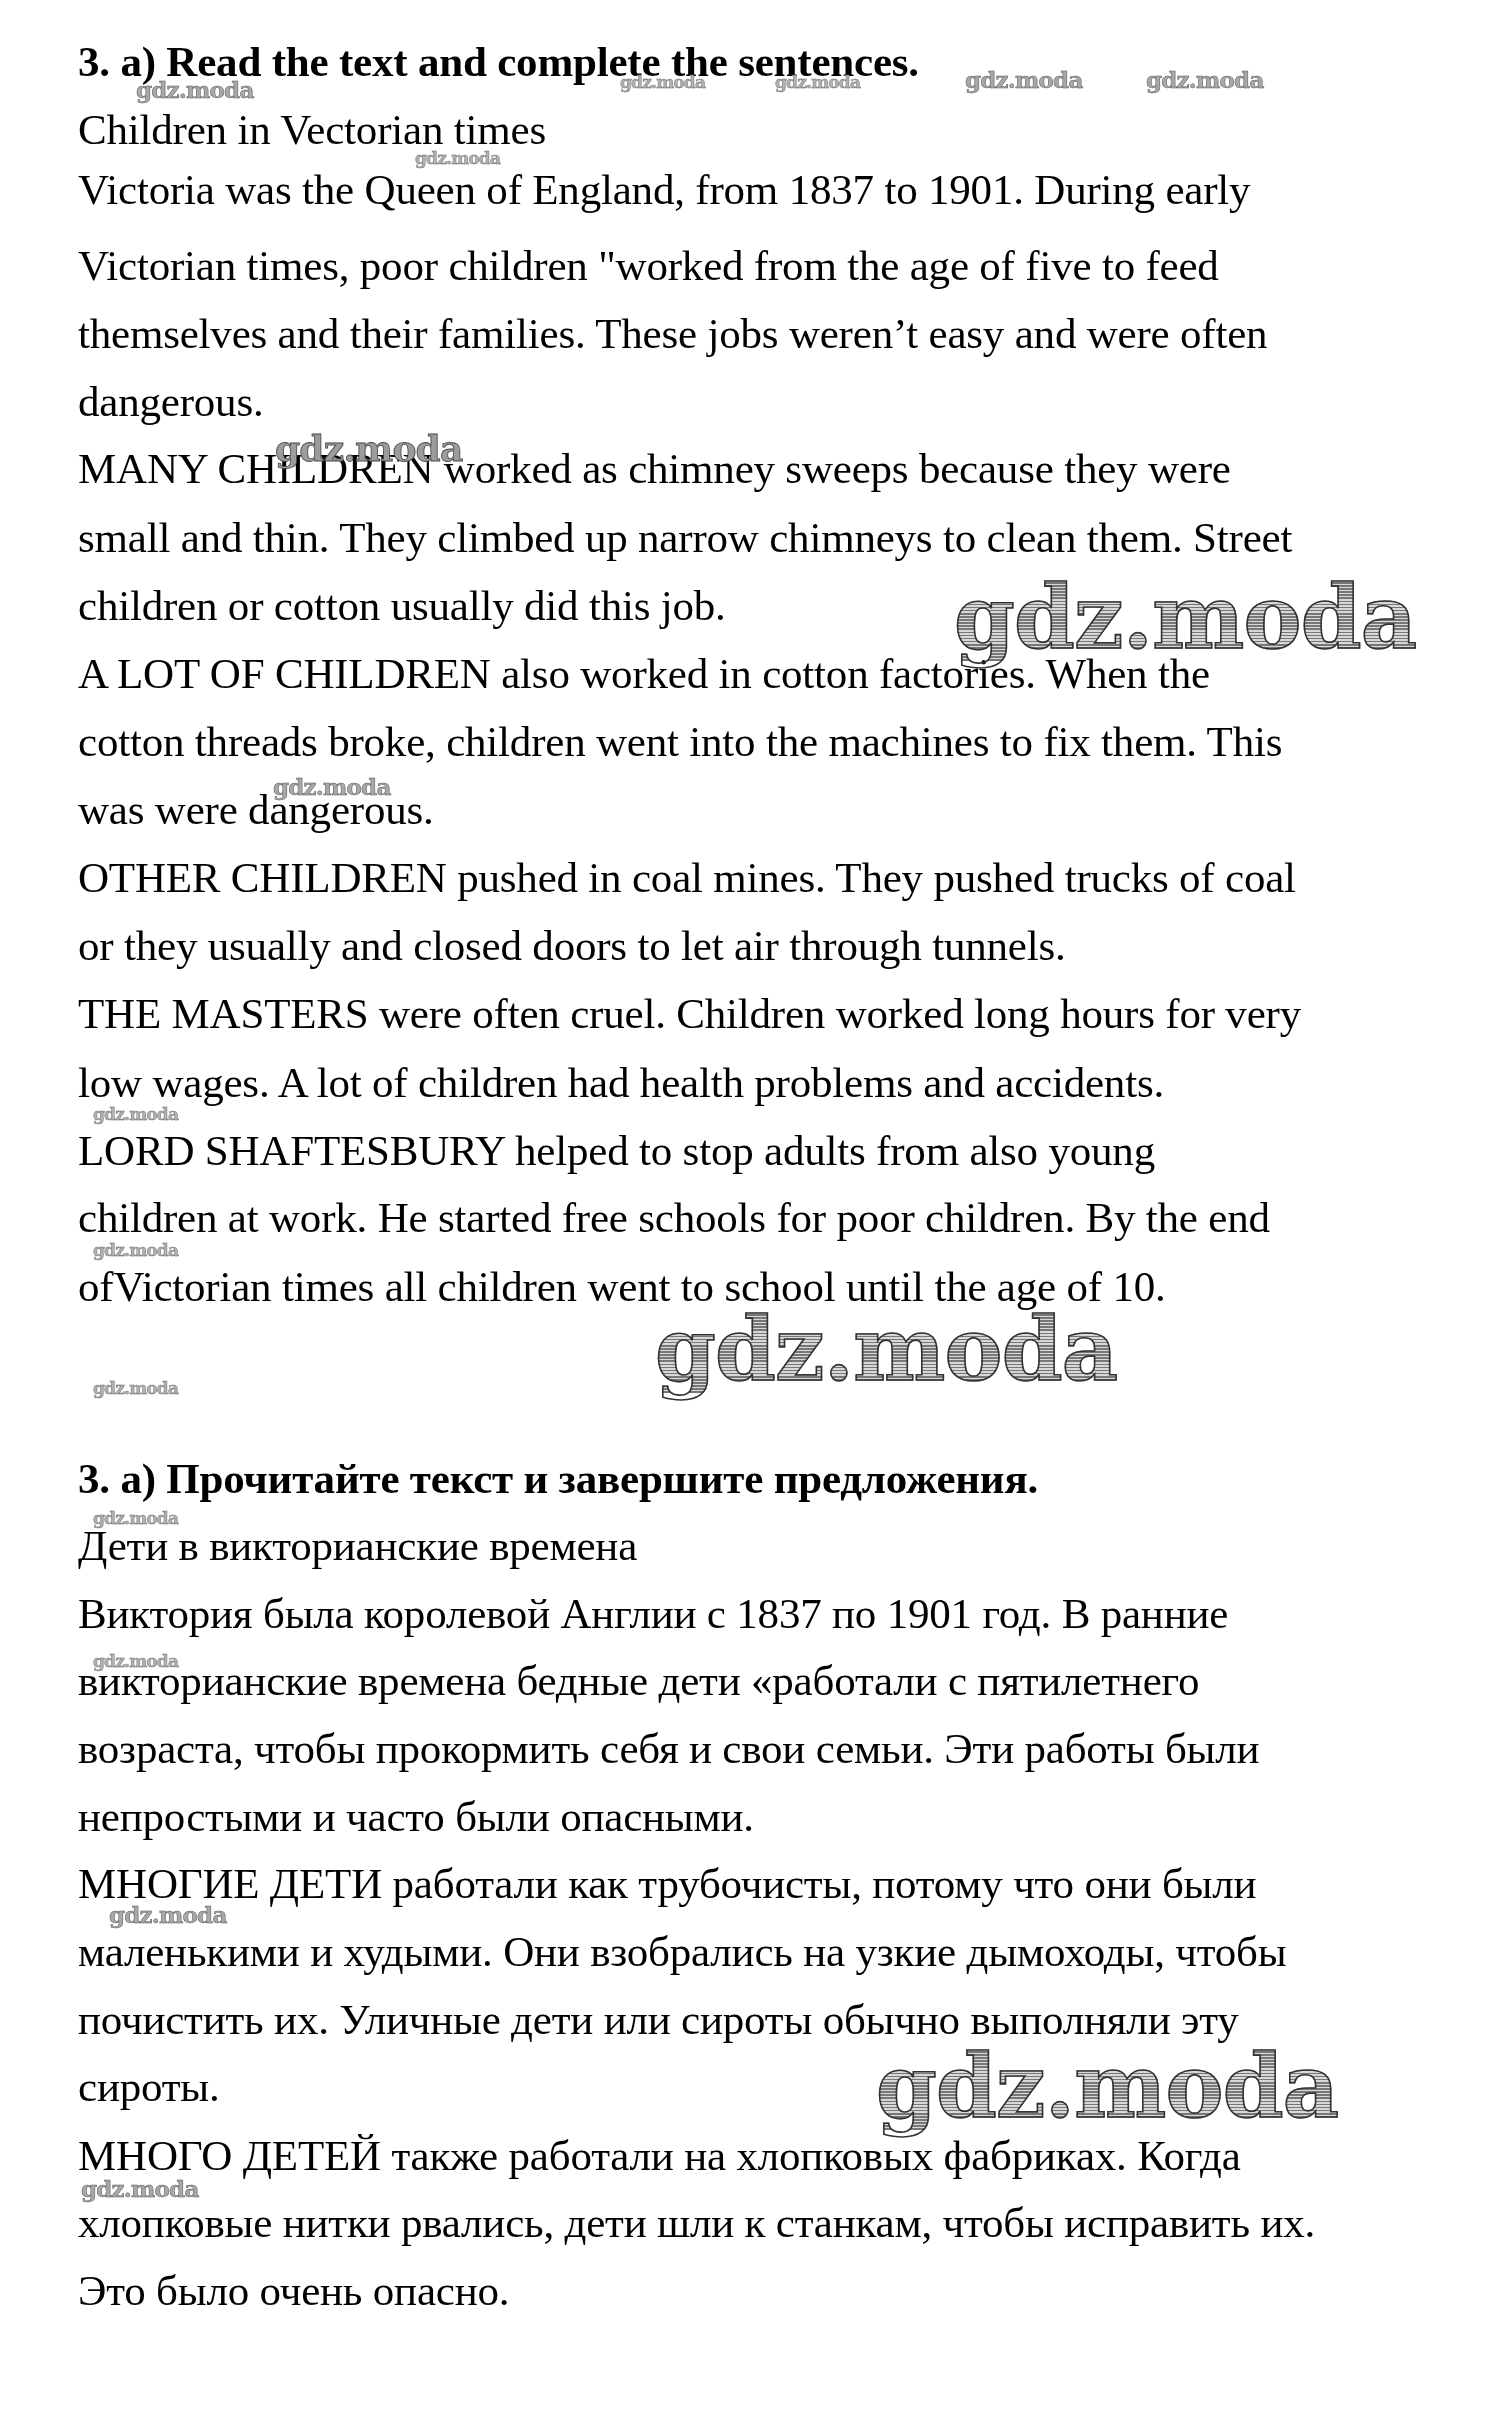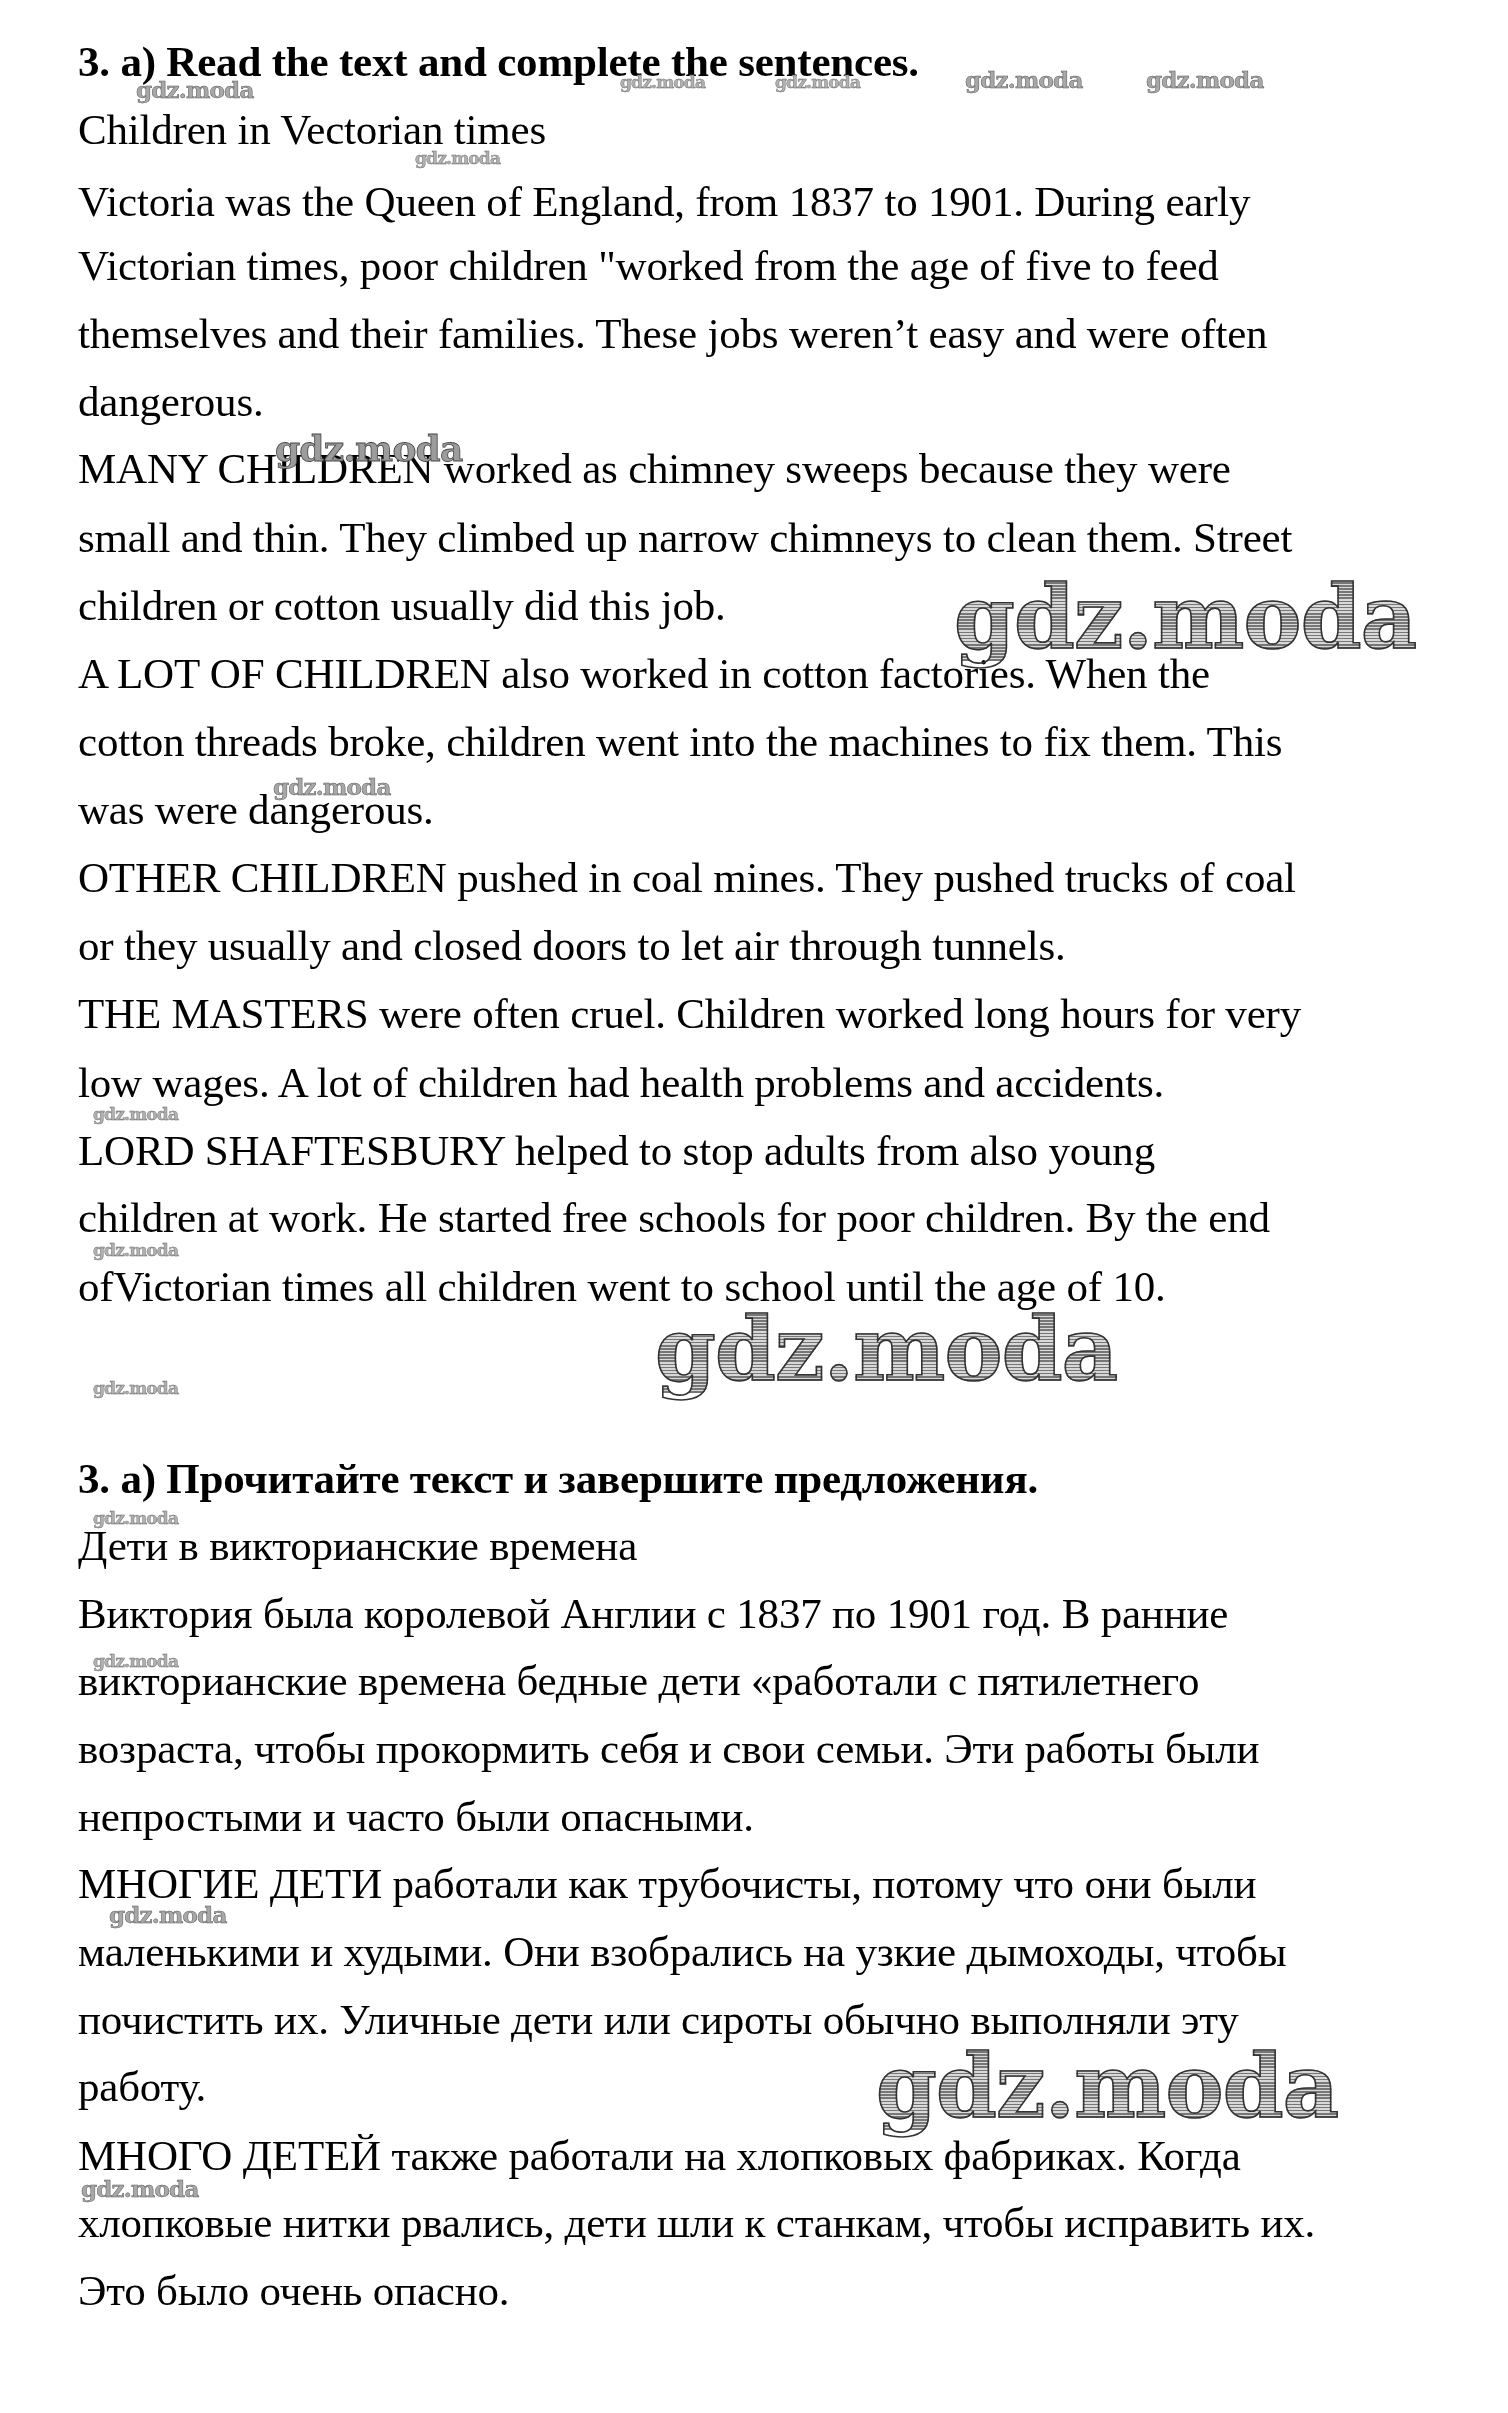--- a/index.html
+++ b/index.html
@@ -24,21 +24,21 @@
     color:transparent; -webkit-text-stroke:1.6px #333;
     background: repeating-linear-gradient(0deg, #777 0 1.6px, #d8d8d8 1.6px 3.1px);
     -webkit-background-clip:text; background-clip:text;
   }
 </style>
 </head>
 <body>
 
 <div class="line bold" style="top:40px">3. a) Read the text and complete the sentences.</div>
 <div class="line" style="top:108px">Children in Vectorian times</div>
-<div class="line" style="top:180px">Victoria was the Queen of England, from 1837 to 1901. During early</div>
+<div class="line" style="top:168px">Victoria was the Queen of England, from 1837 to 1901. During early</div>
 <div class="line" style="top:244px">Victorian times, poor children "worked from the age of five to feed</div>
 <div class="line" style="top:312px">themselves and their families. These jobs weren’t easy and were often</div>
 <div class="line" style="top:380px">dangerous.</div>
 <div class="line" style="top:447px">MANY CHILDREN worked as chimney sweeps because they were</div>
 <div class="line" style="top:516px">small and thin. They climbed up narrow chimneys to clean them. Street</div>
 <div class="line" style="top:584px">children or cotton usually did this job.</div>
 <div class="line" style="top:652px">A LOT OF CHILDREN also worked in cotton factories. When the</div>
 <div class="line" style="top:720px">cotton threads broke, children went into the machines to fix them. This</div>
 <div class="line" style="top:788px">was were dangerous.</div>
 <div class="line" style="top:856px">OTHER CHILDREN pushed in coal mines. They pushed trucks of coal</div>
@@ -51,21 +51,21 @@
 
 <div class="line bold" style="top:1457px">3. а) Прочитайте текст и завершите предложения.</div>
 <div class="line" style="top:1524px">Дети в викторианские времена</div>
 <div class="line" style="top:1592px">Виктория была королевой Англии с 1837 по 1901 год. В ранние</div>
 <div class="line" style="top:1659px">викторианские времена бедные дети «работали с пятилетнего</div>
 <div class="line" style="top:1727px">возраста, чтобы прокормить себя и свои семьи. Эти работы были</div>
 <div class="line" style="top:1795px">непростыми и часто были опасными.</div>
 <div class="line" style="top:1862px">МНОГИЕ ДЕТИ работали как трубочисты, потому что они были</div>
 <div class="line" style="top:1930px">маленькими и худыми. Они взобрались на узкие дымоходы, чтобы</div>
 <div class="line" style="top:1998px">почистить их. Уличные дети или сироты обычно выполняли эту</div>
-<div class="line" style="top:2065px">работу.</div>
+<div class="line" style="top:2065px">сироты.</div>
 <div class="line" style="top:2134px">МНОГО ДЕТЕЙ также работали на хлопковых фабриках. Когда</div>
 <div class="line" style="top:2201px">хлопковые нитки рвались, дети шли к станкам, чтобы исправить их.</div>
 <div class="line" style="top:2269px">Это было очень опасно.</div>
 
 <div class="wm small" style="left:136px;  top:78px">gdz.moda</div>
 <div class="wm tiny" style="left:620px;  top:74px">gdz.moda</div>
 <div class="wm tiny" style="left:775px; top:74px">gdz.moda</div>
 <div class="wm small" style="left:965px; top:68px">gdz.moda</div>
 <div class="wm small" style="left:1146px; top:68px">gdz.moda</div>
 <div class="wm tiny" style="left:415px;  top:150px">gdz.moda</div>

